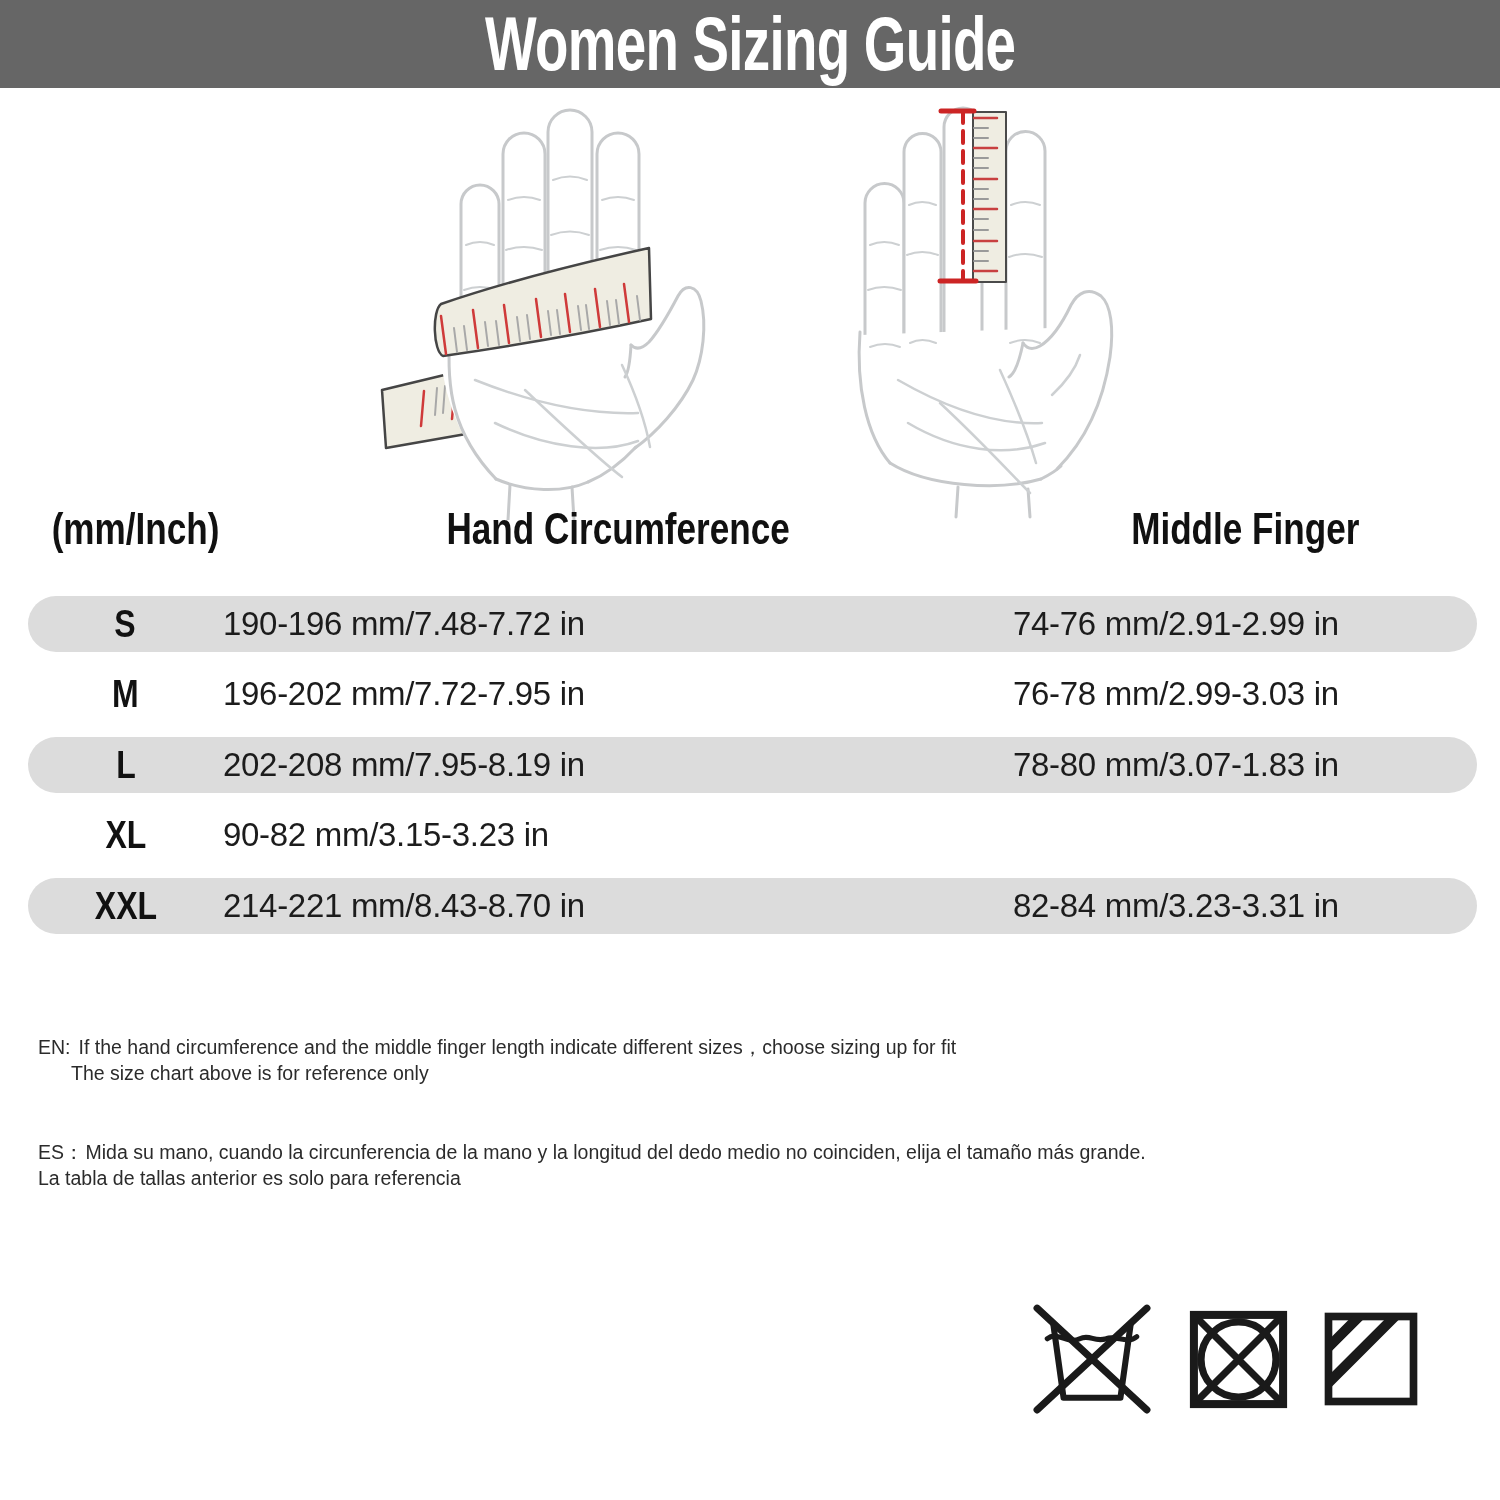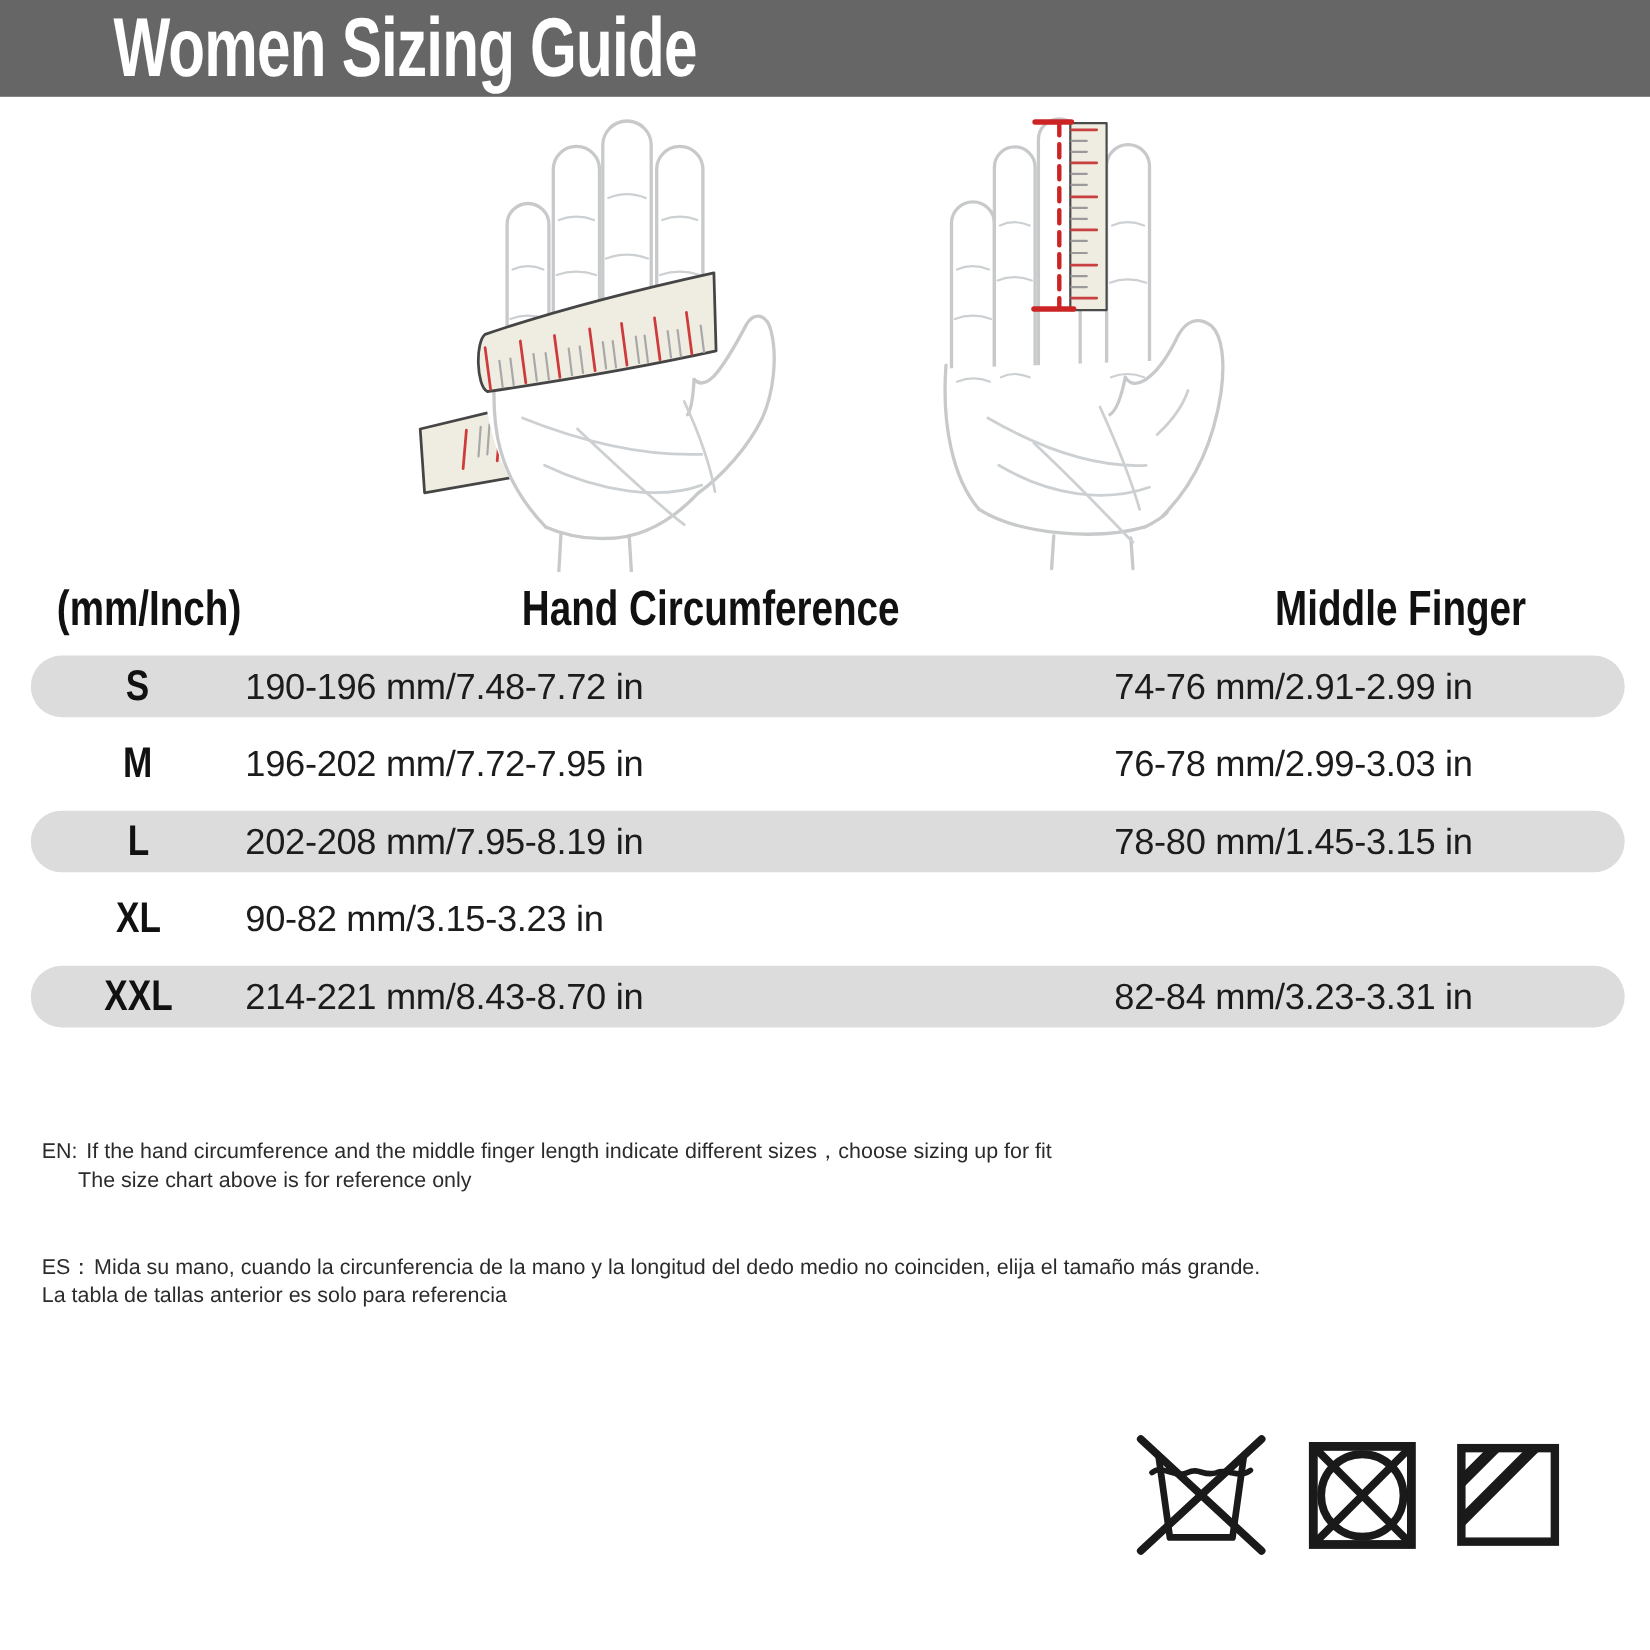--- a/index.html
+++ b/index.html
@@ -2,28 +2,28 @@
 <html><head>
 <meta charset="utf-8">
 <style>
   html,body{margin:0;padding:0;background:#fff;}
   .canvas{
     position:relative;width:1500px;height:1500px;background:#ffffff;overflow:hidden;
     font-family:"Liberation Sans", sans-serif;color:#1b1b1b;
   }
   
   .banner{position:absolute;left:0;top:0;width:1500px;height:88px;background:#666666;
-    display:flex;align-items:center;}
+    display:flex;align-items:center;justify-content:center;}
   .banner-title{color:#ffffff;font-weight:bold;font-size:76px;line-height:1;
     display:inline-block;transform:scaleX(0.72);white-space:nowrap;letter-spacing:-1px;}
   
   .hands{position:absolute;left:300px;top:85px;width:920px;height:435px;}
   
-  .table-head{position:absolute;left:28px;top:523px;width:1449px;height:60px;
-    display:grid;grid-template-columns:195px 790px 1fr;align-items:center;gap:28px;}
+  .table-head{position:absolute;left:28px;top:499px;width:1449px;height:60px;
+    display:grid;grid-template-columns:195px 790px 1fr;align-items:center;}
   .th{text-align:center;font-weight:bold;font-size:45px;color:#111;}
   .th > span{display:inline-block;transform:scaleX(0.78);white-space:nowrap;}
   .table-rows{position:absolute;left:28px;top:596px;width:1449px;
     display:flex;flex-direction:column;gap:15px;}
   .row{height:55.5px;border-radius:28px;
     display:grid;grid-template-columns:195px 790px 1fr;align-items:center;}
   .row.striped{background:#dcdcdc;}
   .size-cell{text-align:center;font-weight:bold;font-size:39px;color:#111;}
   .size-cell > span{display:inline-block;transform:scaleX(0.82);white-space:nowrap;}
   .val-cell{font-size:33px;letter-spacing:-0.3px;color:#1c1c1c;white-space:nowrap;}
@@ -176,21 +176,21 @@
       <div class="val-cell">74-76 mm/2.91-2.99 in</div>
     </div>
     <div class="row">
       <div class="size-cell"><span>M</span></div>
       <div class="val-cell">196-202 mm/7.72-7.95 in</div>
       <div class="val-cell">76-78 mm/2.99-3.03 in</div>
     </div>
     <div class="row striped">
       <div class="size-cell"><span>L</span></div>
       <div class="val-cell">202-208 mm/7.95-8.19 in</div>
-      <div class="val-cell">78-80 mm/1.45-3.15 in</div>
+      <div class="val-cell">78-80 mm/3.07-1.83 in</div>
     </div>
     <div class="row">
       <div class="size-cell"><span>XL</span></div>
       <div class="val-cell">90-82 mm/3.15-3.23 in</div>
     </div>
     <div class="row striped">
       <div class="size-cell"><span>XXL</span></div>
       <div class="val-cell">214-221 mm/8.43-8.70 in</div>
       <div class="val-cell">82-84 mm/3.23-3.31 in</div>
     </div>

